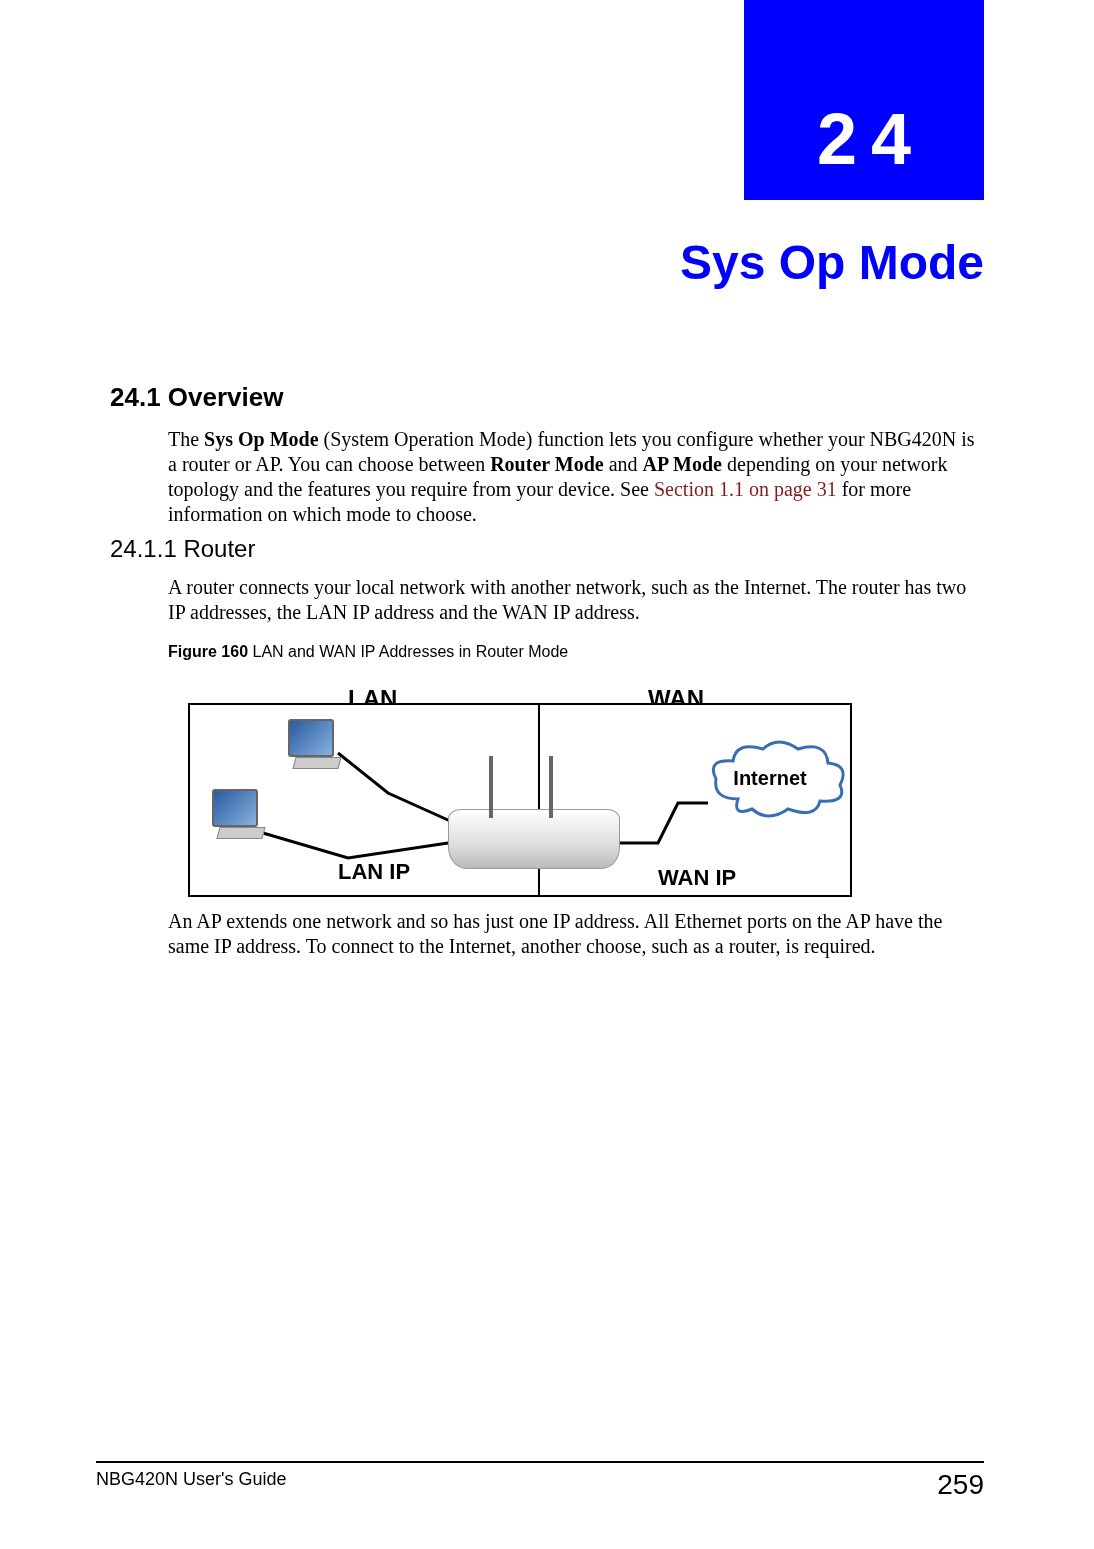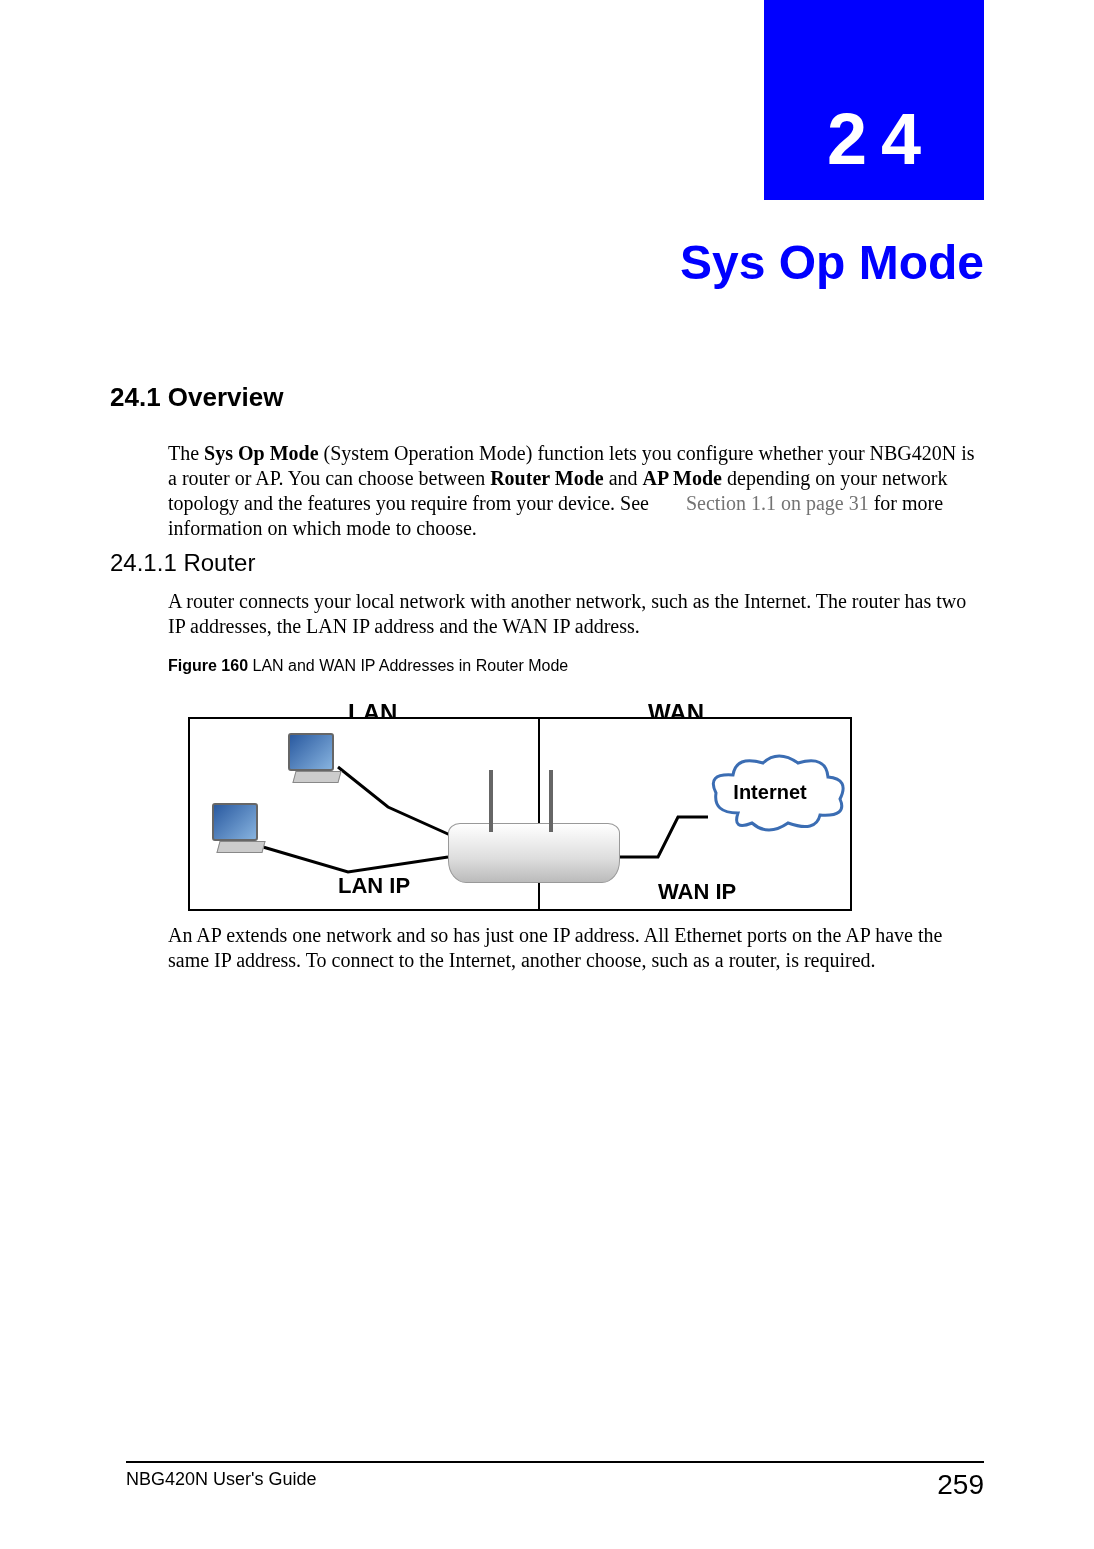--- a/index.html
+++ b/index.html
@@ -17,21 +17,21 @@
     position: relative;
     width: 100%;
     height: 100%;
     box-sizing: border-box;
     padding: 0 110px 0 110px;
   }
   .chapter-box {
     position: absolute;
     right: 110px;
     top: 0;
-    width: 220px;
+    width: 240px;
     height: 200px;
     background: #0000ff;
     color: #fff;
     display: flex;
     align-items: flex-end;
     justify-content: center;
     padding-bottom: 20px;
     box-sizing: border-box;
   }
   .chapter-box span {
@@ -55,36 +55,36 @@
     position: absolute;
     top: 360px;
     left: 110px;
     right: 110px;
   }
   .h1 {
     font-family: Arial, Helvetica, sans-serif;
     font-weight: bold;
     font-size: 26px;
     margin-top: 22px;
-    margin-bottom: 28px;
+    margin-bottom: 14px;
   }
   .h2 {
     font-family: Arial, Helvetica, sans-serif;
     font-weight: normal;
     font-size: 24px;
     margin-bottom: 12px;
   }
   .body {
     font-size: 20px;
     line-height: 1.25;
     margin-left: 58px;
     margin-bottom: 8px;
   }
   .bold { font-weight: bold; }
-  .link { color: #737373; margin-left: 32px; }
+  .link { color: #7f1d1d; }
   .figure-caption {
     font-family: Arial, Helvetica, sans-serif;
     font-size: 16px;
     margin-left: 58px;
     margin-top: 18px;
     margin-bottom: 8px;
   }
   .figure-caption .fig-bold { font-weight: bold; }
   .figure {
     margin-left: 58px;
@@ -185,21 +185,21 @@
     position: absolute;
     font-family: Arial, Helvetica, sans-serif;
     font-weight: bold;
     font-size: 22px;
   }
   .figure .lan-ip { top: 190px; left: 170px; }
   .figure .wan-ip { top: 190px; left: 490px; margin-top: 6px; }
   .footer {
     position: absolute;
     bottom: 48px;
-    left: 126px;
+    left: 96px;
     right: 110px;
     border-top: 2px solid #000;
     padding-top: 6px;
     display: flex;
     justify-content: space-between;
     font-family: Arial, Helvetica, sans-serif;
     font-size: 18px;
   }
   .footer .page-num { font-weight: normal; font-size: 28px; }
 </style>

